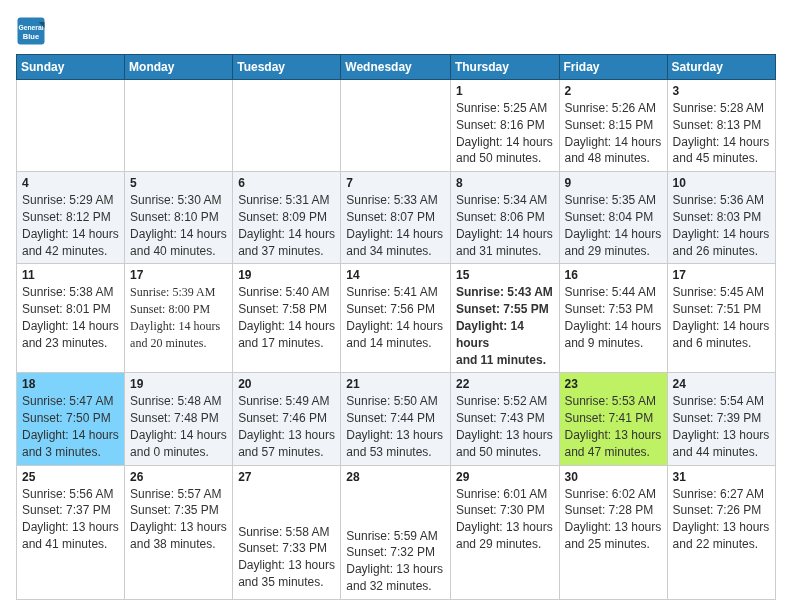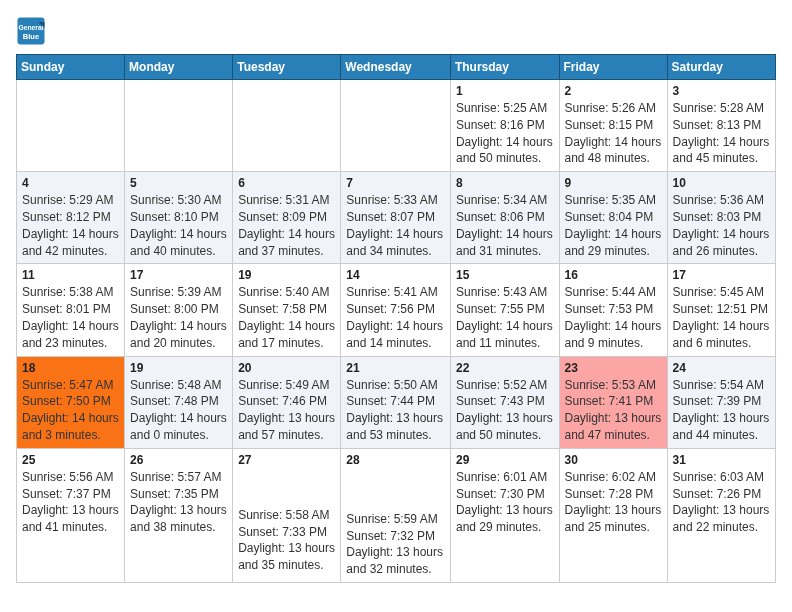--- a/index.html
+++ b/index.html
@@ -192,63 +192,63 @@
       <tr>
         <td>
           <span class="day-num">11</span>
           <div class="day-info" style="white-space: pre-line;">Sunrise: 5:38 AM
 Sunset: 8:01 PM
 Daylight: 14 hours
 and 23 minutes.</div>
         </td>
         <td>
           <span class="day-num">17</span>
-          <div class="day-info" style="white-space: pre-line;">Sunrise: 5:39 AM
+          <div class="day-info" style="white-space: pre-line; font-family: Liberation Serif, serif;">Sunrise: 5:39 AM
 Sunset: 8:00 PM
 Daylight: 14 hours
 and 20 minutes.</div>
         </td>
         <td>
           <span class="day-num">19</span>
           <div class="day-info" style="white-space: pre-line;">Sunrise: 5:40 AM
 Sunset: 7:58 PM
 Daylight: 14 hours
 and 17 minutes.</div>
         </td>
         <td>
           <span class="day-num">14</span>
           <div class="day-info" style="white-space: pre-line;">Sunrise: 5:41 AM
 Sunset: 7:56 PM
 Daylight: 14 hours
 and 14 minutes.</div>
         </td>
         <td>
           <span class="day-num">15</span>
-          <div class="day-info" style="white-space: pre-line;">Sunrise: 5:43 AM
+          <div class="day-info" style="white-space: pre-line; font-weight: bold;">Sunrise: 5:43 AM
 Sunset: 7:55 PM
 Daylight: 14 hours
 and 11 minutes.</div>
         </td>
         <td>
           <span class="day-num">16</span>
           <div class="day-info" style="white-space: pre-line;">Sunrise: 5:44 AM
 Sunset: 7:53 PM
 Daylight: 14 hours
 and 9 minutes.</div>
         </td>
         <td>
           <span class="day-num">17</span>
           <div class="day-info" style="white-space: pre-line;">Sunrise: 5:45 AM
-Sunset: 12:51 PM
+Sunset: 7:51 PM
 Daylight: 14 hours
 and 6 minutes.</div>
         </td>
       </tr>
       <tr>
-        <td style="background: #f97316;">
+        <td style="background: #7dd3fc;">
           <span class="day-num">18</span>
           <div class="day-info" style="white-space: pre-line;">Sunrise: 5:47 AM
 Sunset: 7:50 PM
 Daylight: 14 hours
 and 3 minutes.</div>
         </td>
         <td style="background: rgb(240, 244, 248);">
           <span class="day-num">19</span>
           <div class="day-info" style="white-space: pre-line;">Sunrise: 5:48 AM
 Sunset: 7:48 PM
@@ -269,21 +269,21 @@
 Daylight: 13 hours
 and 53 minutes.</div>
         </td>
         <td style="background: rgb(240, 244, 248);">
           <span class="day-num">22</span>
           <div class="day-info" style="white-space: pre-line;">Sunrise: 5:52 AM
 Sunset: 7:43 PM
 Daylight: 13 hours
 and 50 minutes.</div>
         </td>
-        <td style="background: #fca5a5;">
+        <td style="background: #bef264;">
           <span class="day-num">23</span>
           <div class="day-info" style="white-space: pre-line;">Sunrise: 5:53 AM
 Sunset: 7:41 PM
 Daylight: 13 hours
 and 47 minutes.</div>
         </td>
         <td style="background: rgb(240, 244, 248);">
           <span class="day-num">24</span>
           <div class="day-info" style="white-space: pre-line;">Sunrise: 5:54 AM
 Sunset: 7:39 PM
@@ -329,20 +329,20 @@
         </td>
         <td>
           <span class="day-num">30</span>
           <div class="day-info" style="white-space: pre-line;">Sunrise: 6:02 AM
 Sunset: 7:28 PM
 Daylight: 13 hours
 and 25 minutes.</div>
         </td>
         <td>
           <span class="day-num">31</span>
-          <div class="day-info" style="white-space: pre-line;">Sunrise: 6:03 AM
+          <div class="day-info" style="white-space: pre-line;">Sunrise: 6:27 AM
 Sunset: 7:26 PM
 Daylight: 13 hours
 and 22 minutes.</div>
         </td>
       </tr>
     </tbody>
 </table>
 
 </body></html>

